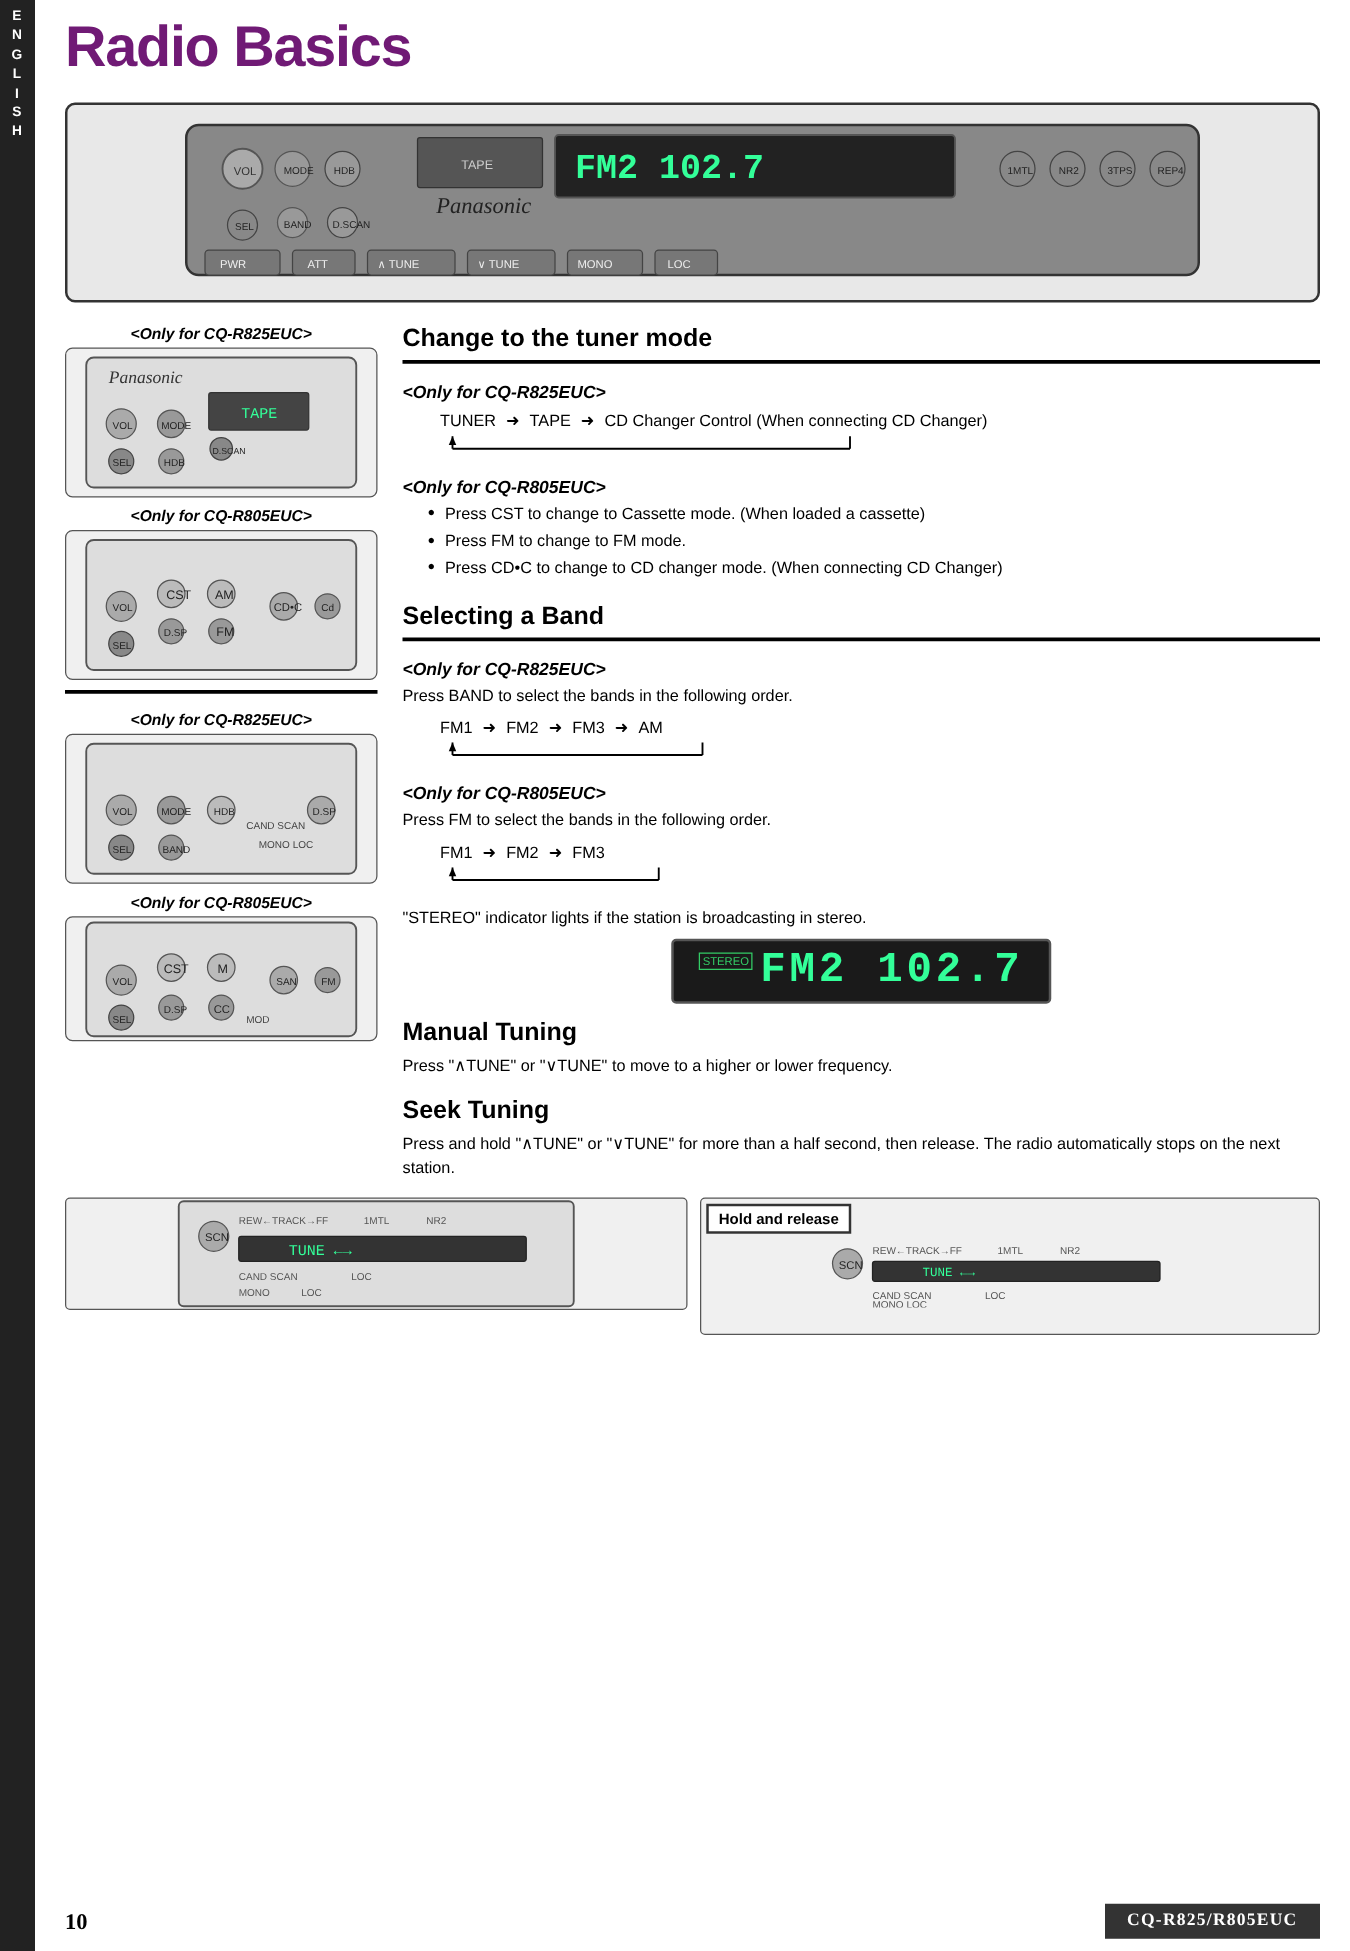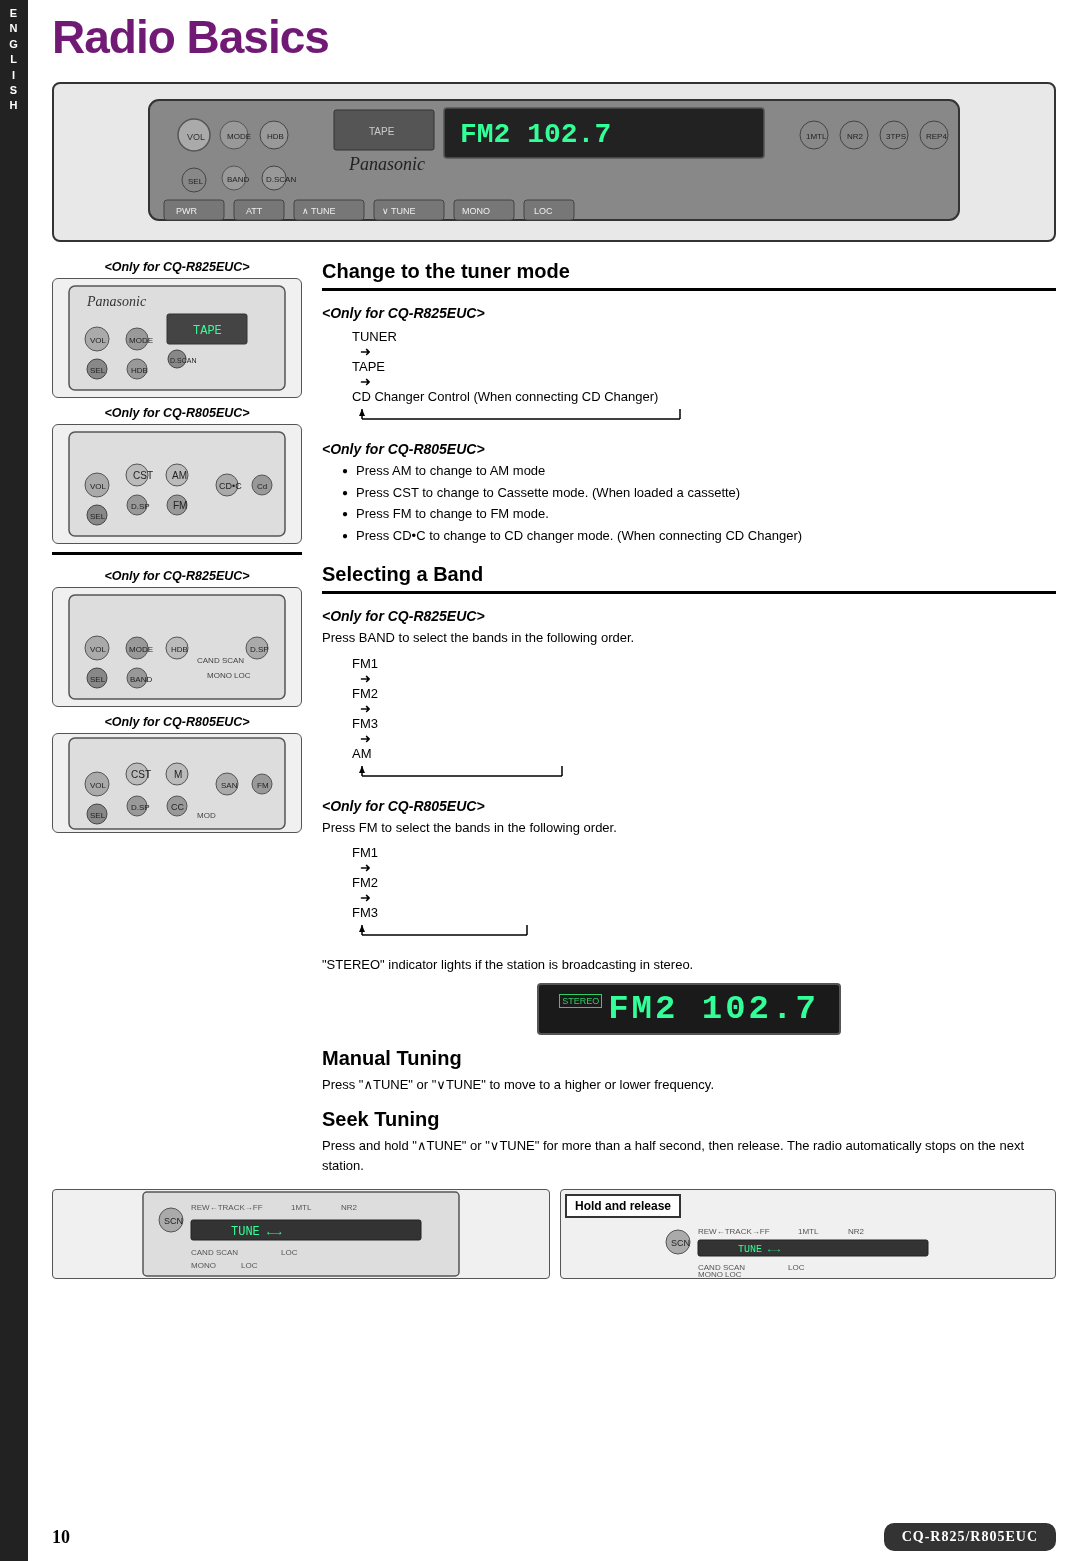--- a/index.html
+++ b/index.html
@@ -164,23 +164,22 @@
     }
 
     .arrow-diagram-wrap {
       margin: 4px 0 8px 30px;
       position: relative;
       display: inline-block;
     }
 
     .arrow-row {
       display: flex;
-      align-items: flex-start;
+      align-items: flex-end;
       font-size: 13px;
-      flex-direction: column;
     }
     .arrow-row .ar-item {
       font-size: 13px;
       font-weight: normal;
     }
     .arrow-row .ar-arrow {
       margin: 0 8px;
     }
 
     
@@ -213,21 +212,20 @@
       font-weight: bold;
     }
 
     .model-badge {
       background: #333;
       color: #fff;
       padding: 6px 18px;
       font-size: 14px;
       font-weight: bold;
       letter-spacing: 1px;
-      border-radius: 10px;
     }
 
     
     .top-divider {
       border: none;
       border-top: 3px solid #000;
       margin-bottom: 14px;
     }
 
     .indent {
@@ -465,21 +463,20 @@
           <line x1="10" y1="5" x2="10" y2="15" stroke="#000" stroke-width="1.5"></line>
           <line x1="10" y1="15" x2="328" y2="15" stroke="#000" stroke-width="1.5"></line>
           <line x1="328" y1="5" x2="328" y2="15" stroke="#000" stroke-width="1.5"></line>
           <polygon points="10,5 7,12 13,12" fill="#000"></polygon>
         </svg>
       </div>
 
       
       <p class="subsection-heading">&lt;Only for CQ-R805EUC&gt;</p>
       <div class="indent">
-        <p class="bullet-item">Press AM to change to AM mode</p>
         <p class="bullet-item">Press CST to change to Cassette mode. (When loaded a cassette)</p>
         <p class="bullet-item">Press FM to change to FM mode.</p>
         <p class="bullet-item">Press CD•C to change to CD changer mode. (When connecting CD Changer)</p>
       </div>
 
       
       <h2 class="section-heading" style="margin-top:18px;">Selecting a Band</h2>
       <hr class="top-divider">
 
       
@@ -556,21 +553,21 @@
         <rect x="50" y="30" width="230" height="20" rx="2" fill="#333" stroke="#222" stroke-width="1"></rect>
         <text x="90" y="45" font-family="Courier New" font-size="12" fill="#33ff99">TUNE ←→</text>
         <text x="50" y="65" font-size="8" font-family="Arial" fill="#555">CAND SCAN</text>
         <text x="140" y="65" font-size="8" font-family="Arial" fill="#555">LOC</text>
         <text x="50" y="78" font-size="8" font-family="Arial" fill="#555">MONO</text>
         <text x="100" y="78" font-size="8" font-family="Arial" fill="#555">LOC</text>
       </svg>
     </div>
 
     <div class="bottom-image-wrap" style="flex:1; position:relative;">
-      <div style="border:1.5px solid #555; border-radius:4px; background:#f0f0f0; height:90px; display:flex; flex-direction:column; overflow:hidden;">
+      <div style="border:1.5px solid #555; border-radius:4px; background:#f0f0f0; height:110px; display:flex; flex-direction:column; overflow:hidden;">
 
         <div style="background:#fff; border:2px solid #333; padding:3px 8px; font-size:12px; font-weight:bold; display:inline-block; margin:4px; align-self:flex-start;">Hold and release</div>
         <svg width="100%" height="55" viewBox="0 0 320 55" xmlns="http://www.w3.org/2000/svg">
           <circle cx="30" cy="20" r="12" fill="#aaa" stroke="#555" stroke-width="1"></circle>
           <text x="23" y="24" font-size="9" font-family="Arial" fill="#222">SCN</text>
           <text x="50" y="12" font-size="8" font-family="Arial" fill="#555">REW←TRACK→FF</text>
           <text x="150" y="12" font-size="8" font-family="Arial" fill="#555">1MTL</text>
           <text x="200" y="12" font-size="8" font-family="Arial" fill="#555">NR2</text>
           <rect x="50" y="18" width="230" height="16" rx="2" fill="#333" stroke="#222" stroke-width="1"></rect>
           <text x="90" y="30" font-family="Courier New" font-size="10" fill="#33ff99">TUNE ←→</text>

